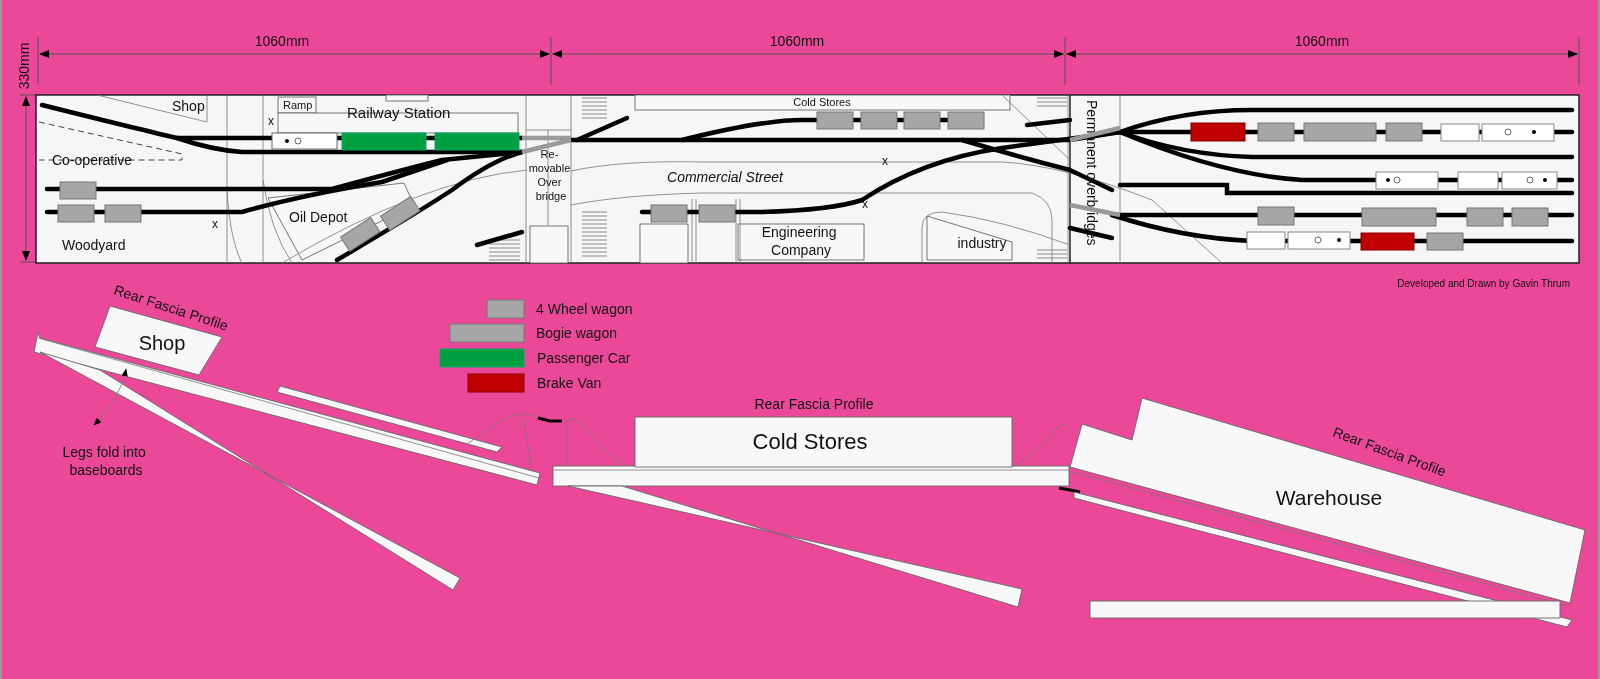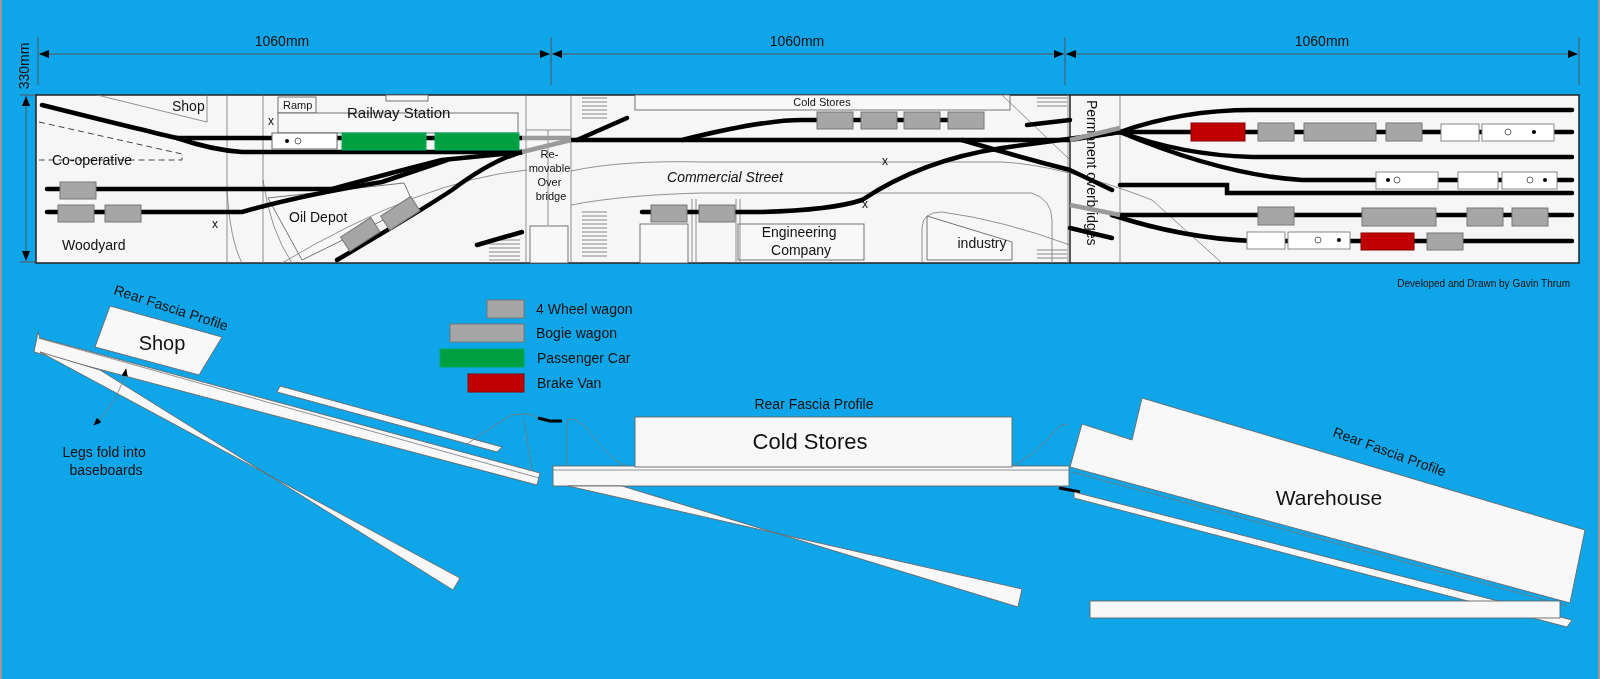--- a/index.html
+++ b/index.html
@@ -1,17 +1,17 @@
 <!DOCTYPE html>
 <html><head>
 <meta charset="utf-8">
 <style>
   html,body{margin:0;padding:0;background:#f4f4f4;}
   body{width:1600px;height:679px;overflow:hidden;font-family:"Liberation Sans",sans-serif;}
-  #stage{position:relative;width:1600px;height:679px;border-left:2px solid #9a9a9a;border-right:2px solid #9a9a9a;box-sizing:border-box;background:#0ea5e9;text-align:center;}
+  #stage{position:relative;width:1600px;height:679px;border-left:2px solid #9a9a9a;border-right:2px solid #9a9a9a;box-sizing:border-box;background:#ec4899;text-align:center;}
   svg{position:absolute;left:0;top:0;}
   .dim{stroke:#555;stroke-width:1;fill:none;}
   .thin{stroke:#777;stroke-width:0.8;fill:none;}
   .outl{stroke:#666;stroke-width:0.9;fill:#f8f8f8;}
   .track{stroke:#000;stroke-width:4.5;fill:none;stroke-linecap:round;}
   .trackg{stroke:#9a9a9a;stroke-width:4.5;fill:none;}
   .txt{font-family:"Liberation Sans",sans-serif;fill:#111;}
   .hatch{stroke:#888;stroke-width:1;}
 </style>
 </head>

